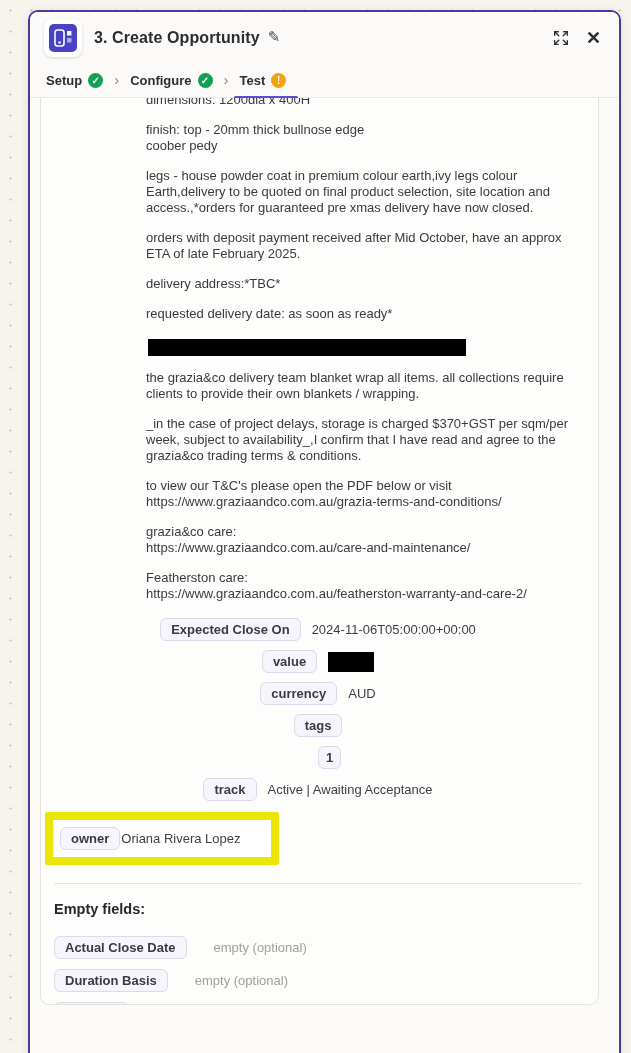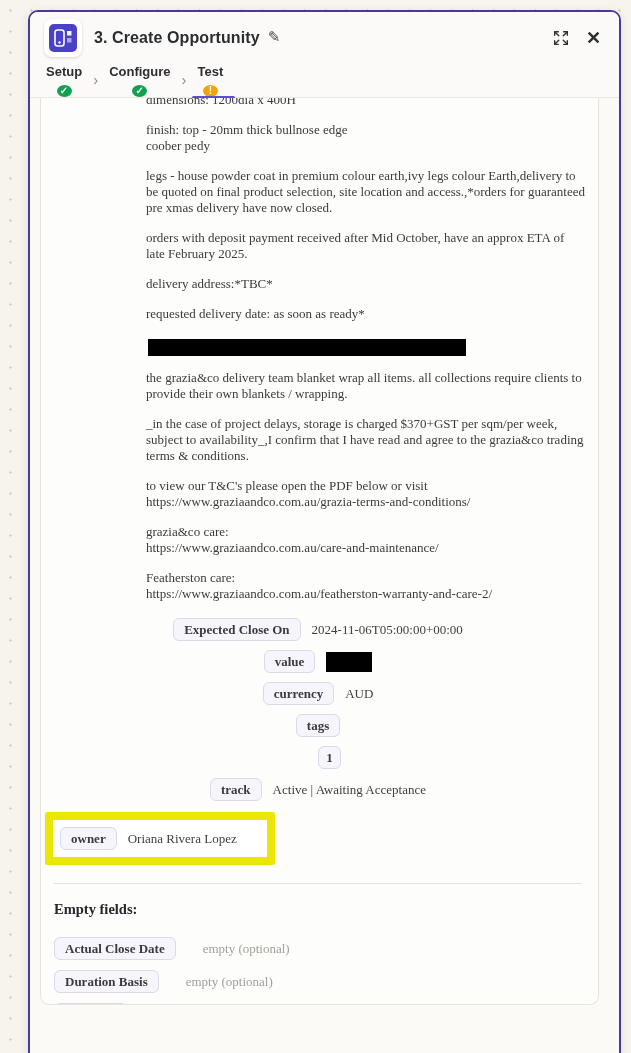--- a/index.html
+++ b/index.html
@@ -41,21 +41,21 @@
   .pencil { color:#4a4b4f; font-size:15px; cursor:pointer; transform:translateY(-1px); }
   .header-actions { display:flex; align-items:center; gap:16px; }
   .icon-btn { display:flex; align-items:center; justify-content:center; cursor:pointer; }
   .close-x { font-size:18px; font-weight:600; color:#2e2f33; line-height:1; }
 
   
   .tabbar {
     height:34px; display:flex; align-items:center; gap:11px;
     padding:0 16px; border-bottom:1px solid #ebe8e2; background:#fbfaf8;
   }
-  .tab { position:relative; display:flex; align-items:center; gap:6px; height:100%; cursor:pointer;flex-direction:column; }
+  .tab { position:relative; display:flex; align-items:center; gap:6px; height:100%; cursor:pointer; }
   .tab-label { font-size:13px; font-weight:700; color:#2d2e31; }
   .status-dot {
     width:15px; height:15px; border-radius:50%;
     color:#fff; font-size:10px; font-weight:700;
     display:flex; align-items:center; justify-content:center; line-height:1;
   }
   .status-dot.ok   { background:#12a150; }
   .status-dot.warn { background:#f0a30b; }
   .chev { color:#8e8b86; font-size:15px; font-weight:400; transform:translateY(-1px); }
   .tab.active::after {
@@ -65,21 +65,20 @@
 
   
   .content { position:relative; height:934px; background:#fbfaf7; }
   .card {
     position:relative; margin-left:10px; width:559px; height:907px;
     background:#fdfdfb;
     border:1px solid #e6e3dc; border-top:none;
     border-radius:0 0 9px 9px;
     padding:0 16px 0 13px;
     overflow:hidden;
-    font-family:Liberation Serif, serif;
   }
 
   .textblock { margin-left:92px; margin-top:-6px; width:440px; }
   .textblock p {
     font-size:13px; line-height:16px; color:#3a3b3d;
     white-space:pre-wrap; margin-bottom:14px;
   }
   .redact-line { width:318px; height:17px; background:#000; margin:17px 0 14px 2px; }
 
   .fields { margin-top:16px; }
@@ -93,21 +92,21 @@
   .field-val { font-size:13px; color:#3e3f44; }
   .field-row.nested { margin-left:23px; }
   .badge.num { padding:2px 7px; }
   .redact-box { width:46px; height:20px; background:#000; }
 
   .highlight-wrap {
     display:inline-block; background:#ece606; padding:8px;
     margin:2px 0 5px -9px; border-radius:2px;
   }
   .highlight-inner {
-    display:flex; align-items:center; gap:11px;
+    display:flex; align-items:center; gap:1px;
     background:#fff; padding:7px 30px 7px 7px;
   }
 
   .divider { border:none; border-top:1px solid #e7e4de; margin:13px 0 0; }
   .empty-heading { font-size:14.5px; font-weight:700; color:#26272c; margin:17px 0 19px; }
   .empty-row { display:flex; align-items:center; gap:27px; margin-bottom:10px; min-height:23px; }
   .empty-val { font-size:13px; color:#a3a09a; }
 
   svg { display:block; }
 </style>

